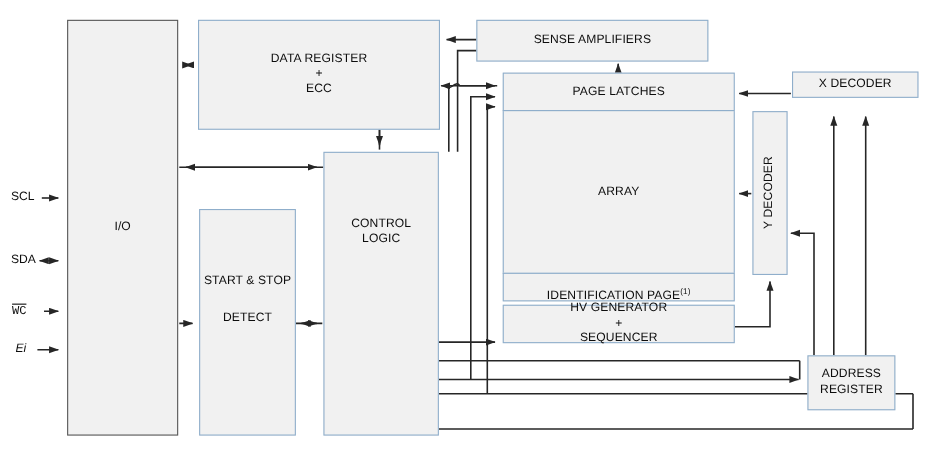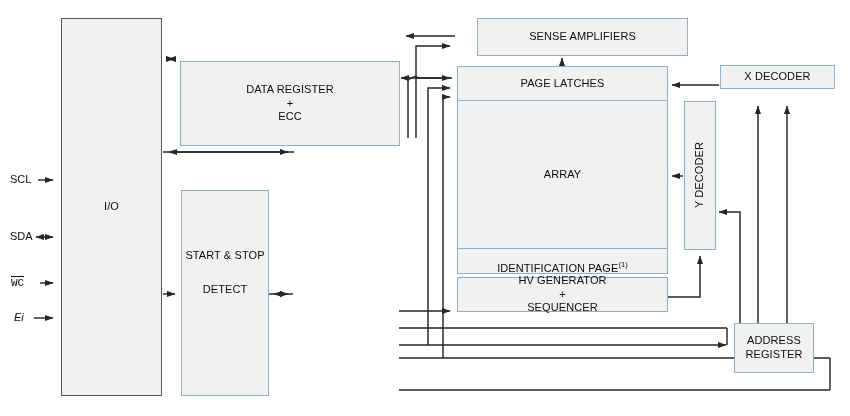--- a/index.html
+++ b/index.html
@@ -138,35 +138,39 @@
       <path d="M668,297 L700,297 L700,256" marker-end="url(#ah)"></path>
 
       <line x1="562" y1="64" x2="562" y2="58" marker-end="url(#ah)"></line>
     </g>
   </svg>
 
   <div class="blk dark" style="left:61px; top:18px; width:101px; height:378px;">
     <span class="lbl">I/O</span>
   </div>
 
-  <div class="blk" style="left:180px; top:18px; width:220px; height:85px;margin-top:43px;">
+  <div class="blk" style="left:180px; top:18px; width:220px; height:100px;">
     <span class="lbl">DATA REGISTER
 +
 ECC</span>
   </div>
 
   <div class="blk" style="left:181px; top:190px; width:88px; height:206px;">
     <div style="position:relative;width:100%;height:100%;">
       <span class="ssd-top">START &amp; STOP</span>
       <span class="ssd-bot">DETECT</span>
     </div>
   </div>
 
-
-  <div class="blk" style="left:477px; top:18px; width:211px; height:38px;">
+  <div class="blk" style="left:294px; top:138px; width:105px; height:258px;">
+    <span class="lbl" style="position:relative; top:-56px;">CONTROL
+LOGIC</span>
+  </div>
+
+  <div class="blk" style="left:433px; top:18px; width:211px; height:38px;">
     <span class="lbl">SENSE AMPLIFIERS</span>
   </div>
 
   <div class="blk" style="left:457px; top:100px; width:211px; height:149px;">
     <span class="lbl">ARRAY</span>
   </div>
 
   <div class="blk" style="left:457px; top:66px; width:211px; height:35px;">
     <span class="lbl">PAGE LATCHES</span>
   </div>

